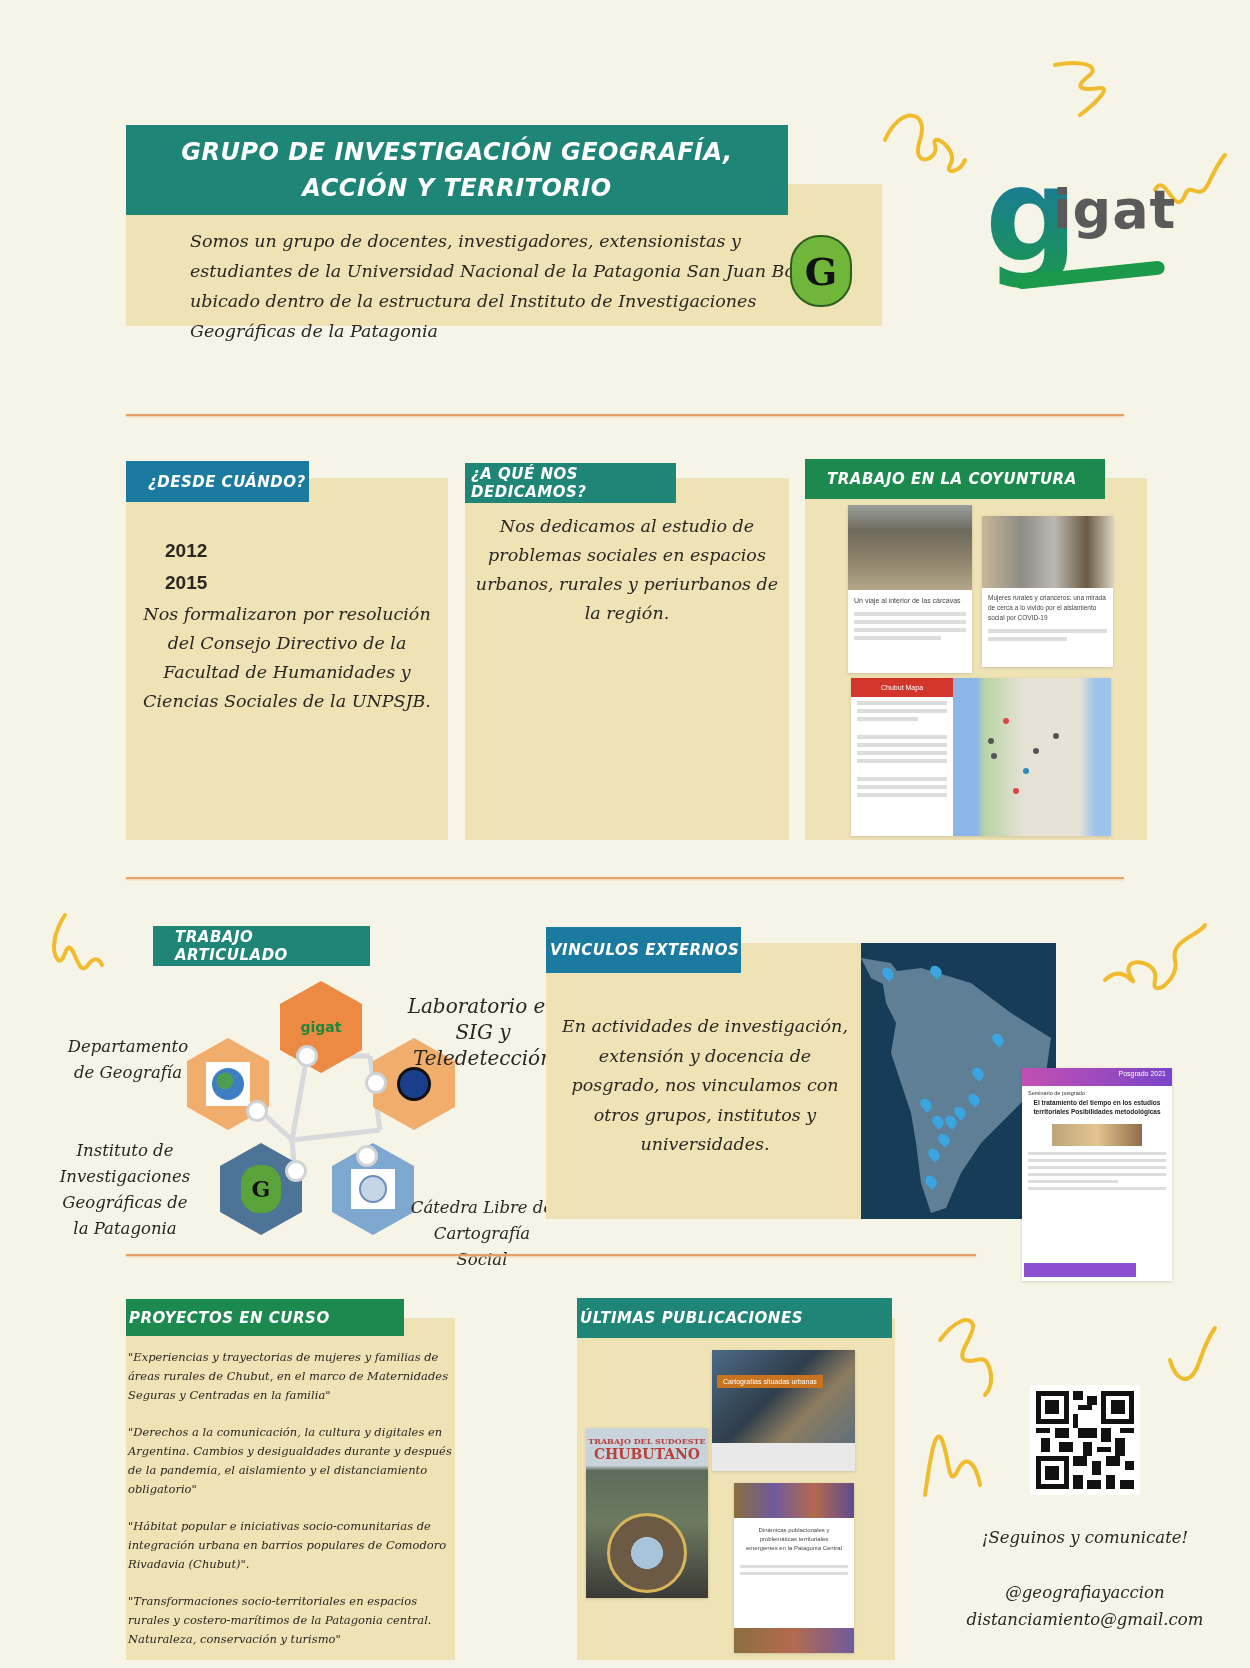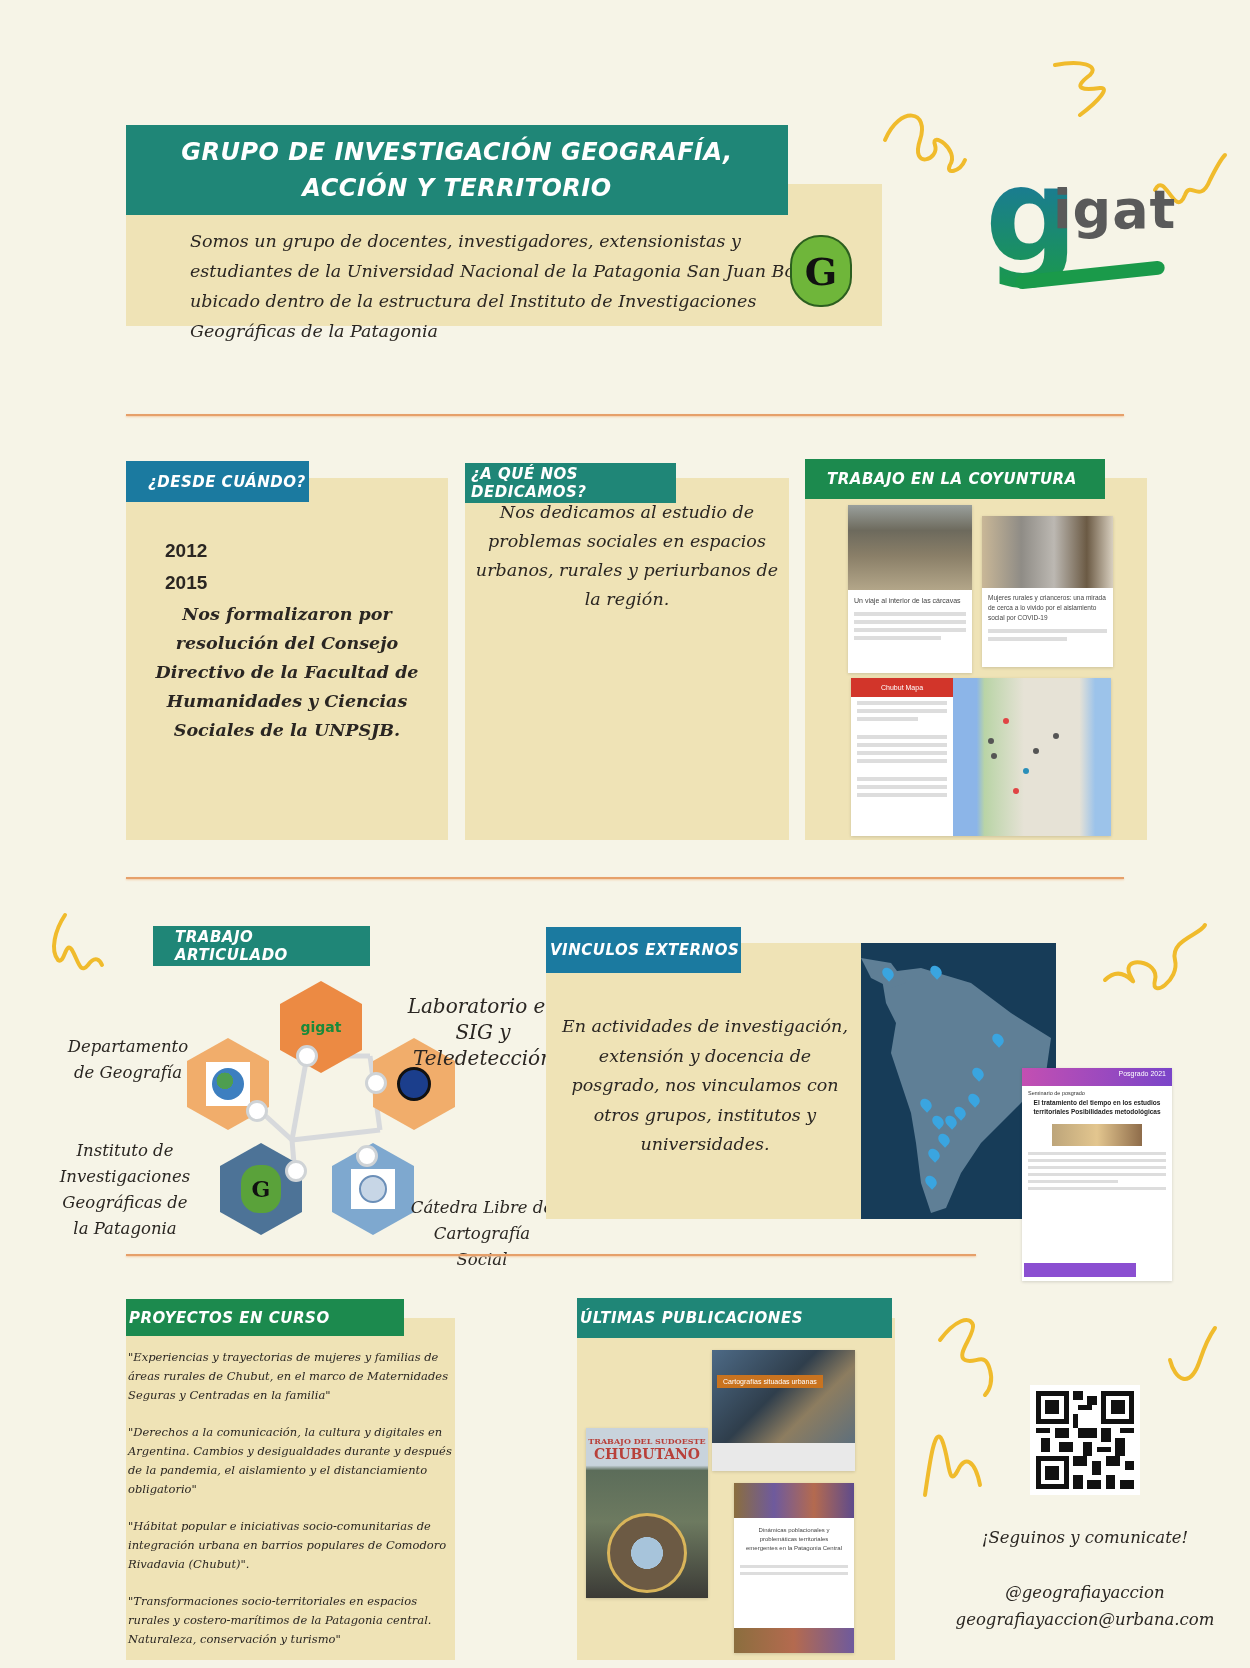--- a/index.html
+++ b/index.html
@@ -71,28 +71,28 @@
 
 <div class="rule" style="left:126px;top:414px;width:998px;"></div>
 
 <div class="panel" style="left:126px;top:478px;width:322px;height:362px;"></div>
 <div class="hdr blue" style="left:126px;top:461px;width:183px;height:41px;font-size:15px;">
   <span>¿DESDE CUÁNDO?</span>
 </div>
 <div class="abs" style="left:134px;top:540px;width:306px;">
   <div class="year" style="margin-left:31px;">2012</div>
   <div class="year" style="margin-left:31px;margin-top:10px;">2015</div>
-  <p class="body-serif para center" style="margin-top:6px;font-size:17.5px;line-height:29px;font-weight:bold;">Nos formalizaron por resolución del Consejo Directivo de la Facultad de Humanidades y Ciencias Sociales de la UNPSJB.</p>
+  <p class="body-serif para center" style="margin-top:6px;font-size:17.5px;line-height:29px;">Nos formalizaron por resolución del Consejo Directivo de la Facultad de Humanidades y Ciencias Sociales de la UNPSJB.</p>
 </div>
 
 <div class="panel" style="left:465px;top:478px;width:324px;height:362px;"></div>
 <div class="hdr teal" style="left:465px;top:463px;width:211px;height:40px;font-size:15px;padding-left:6px;">
   <span>¿A QUÉ NOS DEDICAMOS?</span>
 </div>
-<div class="abs" style="left:468px;top:498px;width:318px;">
+<div class="abs" style="left:468px;top:512px;width:318px;">
   <p class="body-serif para center" style="font-size:17.5px;line-height:29px;">Nos dedicamos al estudio de problemas sociales en espacios urbanos, rurales y periurbanos de la región.</p>
 </div>
 
 <div class="panel" style="left:805px;top:478px;width:342px;height:362px;"></div>
 <div class="hdr green" style="left:805px;top:459px;width:300px;height:40px;font-size:15px;">
   <span>TRABAJO EN LA COYUNTURA</span>
 </div>
 <div class="img-card" style="left:848px;top:505px;width:124px;height:168px;">
   <div style="height:85px;background:linear-gradient(#9aa09c 0%,#6d6a5d 30%,#8a7f68 60%,#b3a689 100%);"></div>
   <div class="small" style="font-family:'Liberation Sans',sans-serif;font-size:7px;line-height:10px;padding:6px 6px 2px;color:#444;">Un viaje al interior de las cárcavas</div>
@@ -288,13 +288,13 @@
         <rect x="19" y="15" width="2" height="2"></rect>
       <rect x="8" y="18" width="2" height="3"></rect>
         <rect x="11" y="19" width="3" height="2"></rect>
         <rect x="15" y="18" width="2" height="3"></rect>
         <rect x="18" y="19" width="3" height="2"></rect>
     </g>
   </svg>
 </div>
 <p class="body-serif center abs" style="left:975px;top:1528px;width:220px;font-size:16.5px;">¡Seguinos y comunicate!</p>
 <p class="body-serif center abs" style="left:975px;top:1583px;width:220px;font-size:16.5px;">@geografiayaccion</p>
-<p class="body-serif center abs" style="left:955px;top:1610px;width:260px;font-size:16.5px;">geografiayaccion@urbana.com</p>
+<p class="body-serif center abs" style="left:955px;top:1610px;width:260px;font-size:16.5px;">distanciamiento@gmail.com</p>
 
 </body></html>

